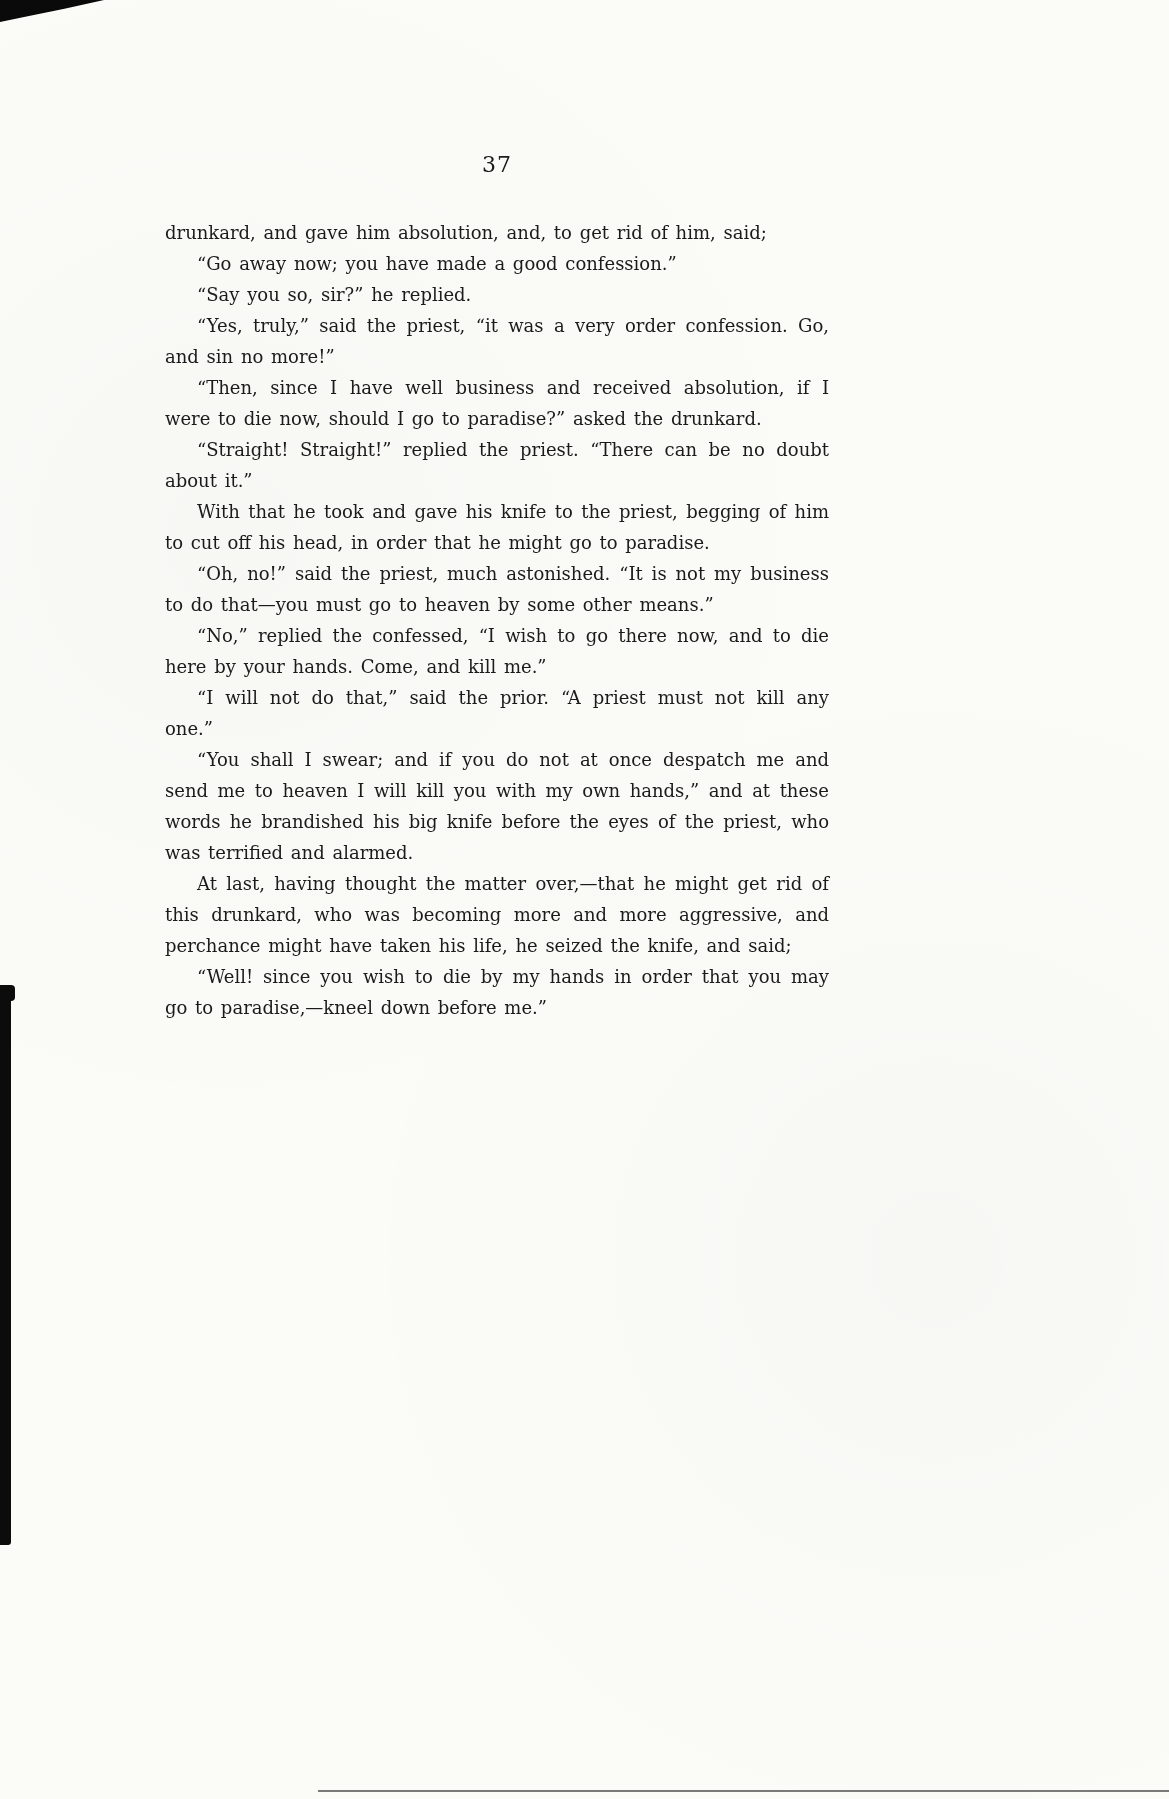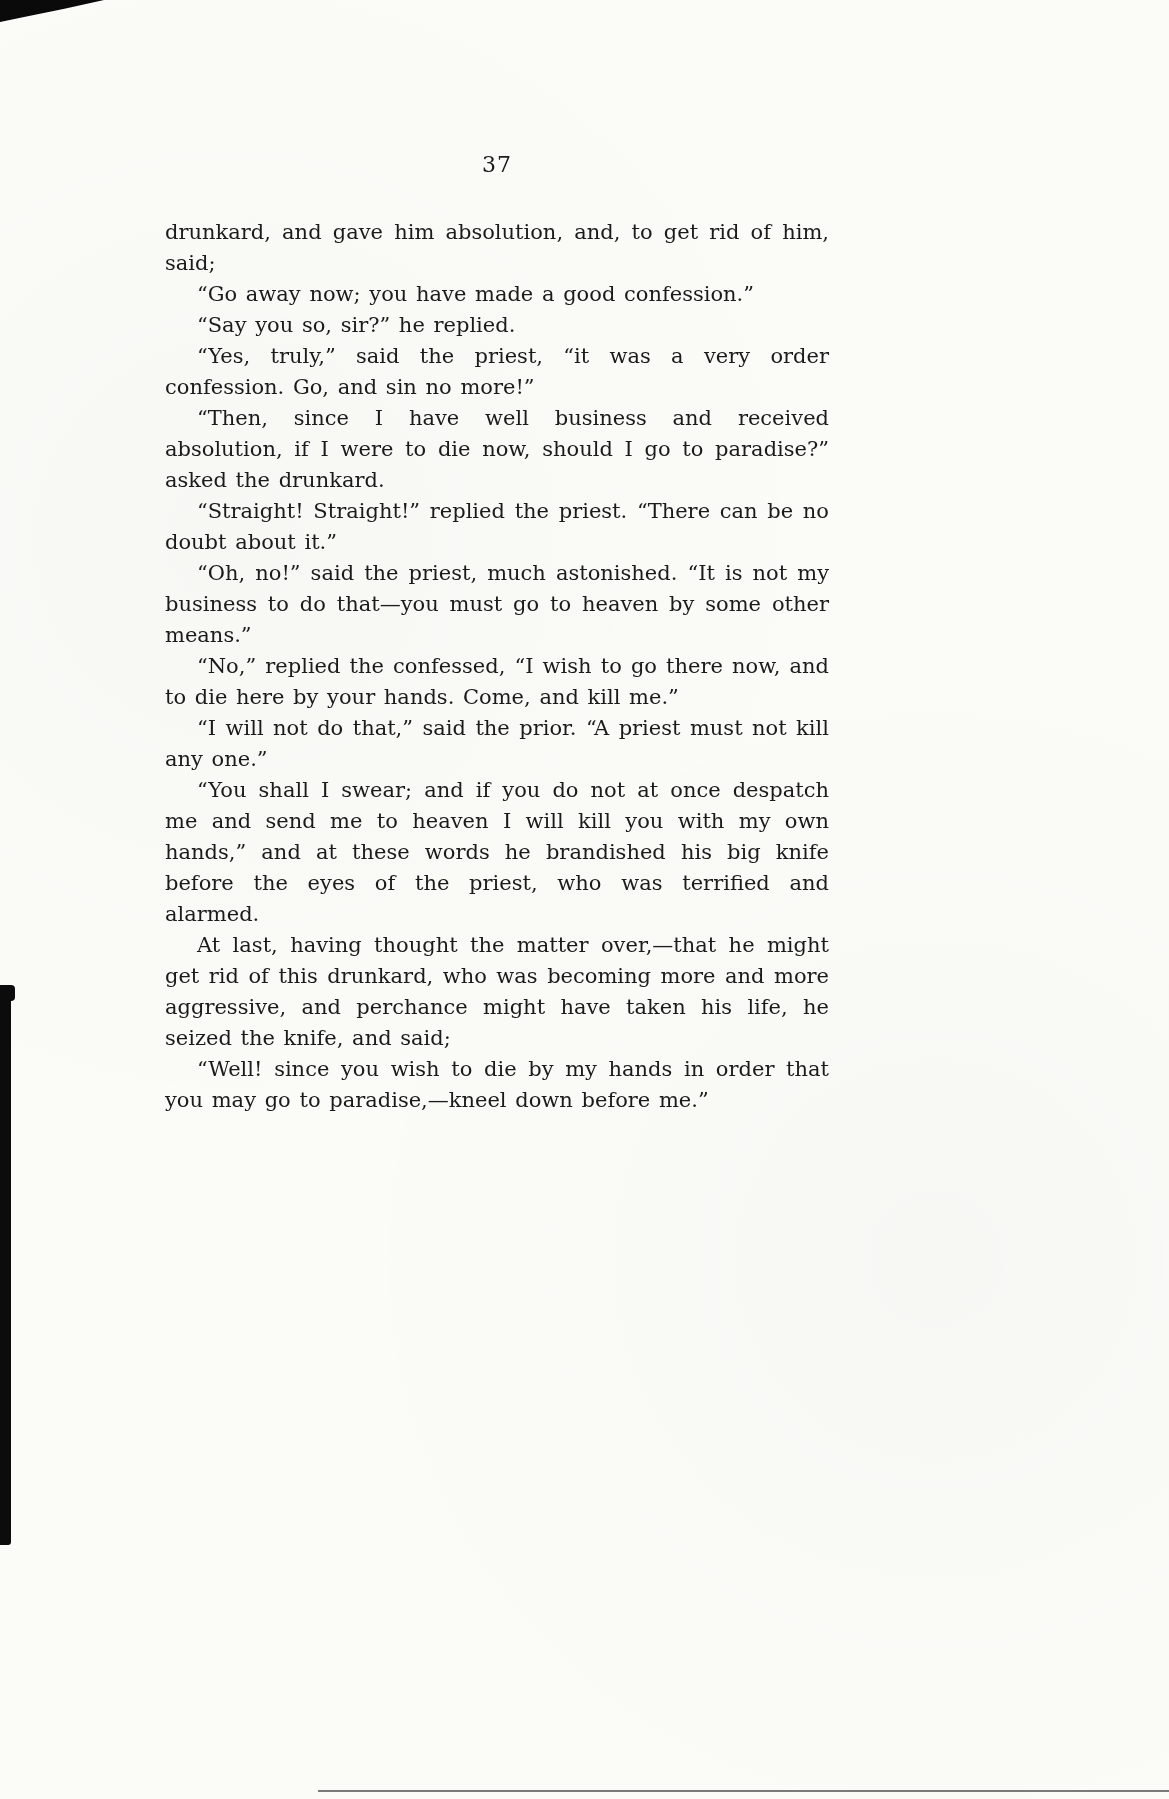--- a/index.html
+++ b/index.html
@@ -70,21 +70,21 @@
   }
   .page-number {
     text-align: center;
     font-size: 22px;
     letter-spacing: 1px;
     margin-bottom: 40px;
     color: #1b1b1b;
   }
   .paragraphs p {
     margin: 0;
-    font-size: 21px;
+    font-size: 18px;
     line-height: 31px;
     text-align: justify;
     word-spacing: 2px;
     color: #1b1b1b;
   }
   .paragraphs p.indent {
     text-indent: 32px;
   }
 </style>
 </head>
@@ -98,20 +98,21 @@
 
   <div class="text-column">
     <div class="page-number">37</div>
     <div class="paragraphs">
         <p>drunkard, and gave him absolution, and, to get rid of him, said;</p>
         <p class="indent">“Go away now; you have made a good confession.”</p>
         <p class="indent">“Say you so, sir?” he replied.</p>
         <p class="indent">“Yes, truly,” said the priest, “it was a very order confession. Go, and sin no more!”</p>
         <p class="indent">“Then, since I have well business and received absolution, if I were to die now, should I go to paradise?” asked the drunkard.</p>
         <p class="indent">“Straight! Straight!” replied the priest. “There can be no doubt about it.”</p>
+        <p class="indent">With that he took and gave his knife to the priest, begging of him to cut off his head, in order that he might go to paradise.</p>
         <p class="indent">“Oh, no!” said the priest, much astonished. “It is not my business to do that—you must go to heaven by some other means.”</p>
         <p class="indent">“No,” replied the confessed, “I wish to go there now, and to die here by your hands. Come, and kill me.”</p>
         <p class="indent">“I will not do that,” said the prior. “A priest must not kill any one.”</p>
         <p class="indent">“You shall I swear; and if you do not at once despatch me and send me to heaven I will kill you with my own hands,” and at these words he brandished his big knife before the eyes of the priest, who was terrified and alarmed.</p>
         <p class="indent">At last, having thought the matter over,—that he might get rid of this drunkard, who was becoming more and more aggressive, and perchance might have taken his life, he seized the knife, and said;</p>
         <p class="indent">“Well! since you wish to die by my hands in order that you may go to paradise,—kneel down before me.”</p>
       </div>
   </div>
 </div>
 

